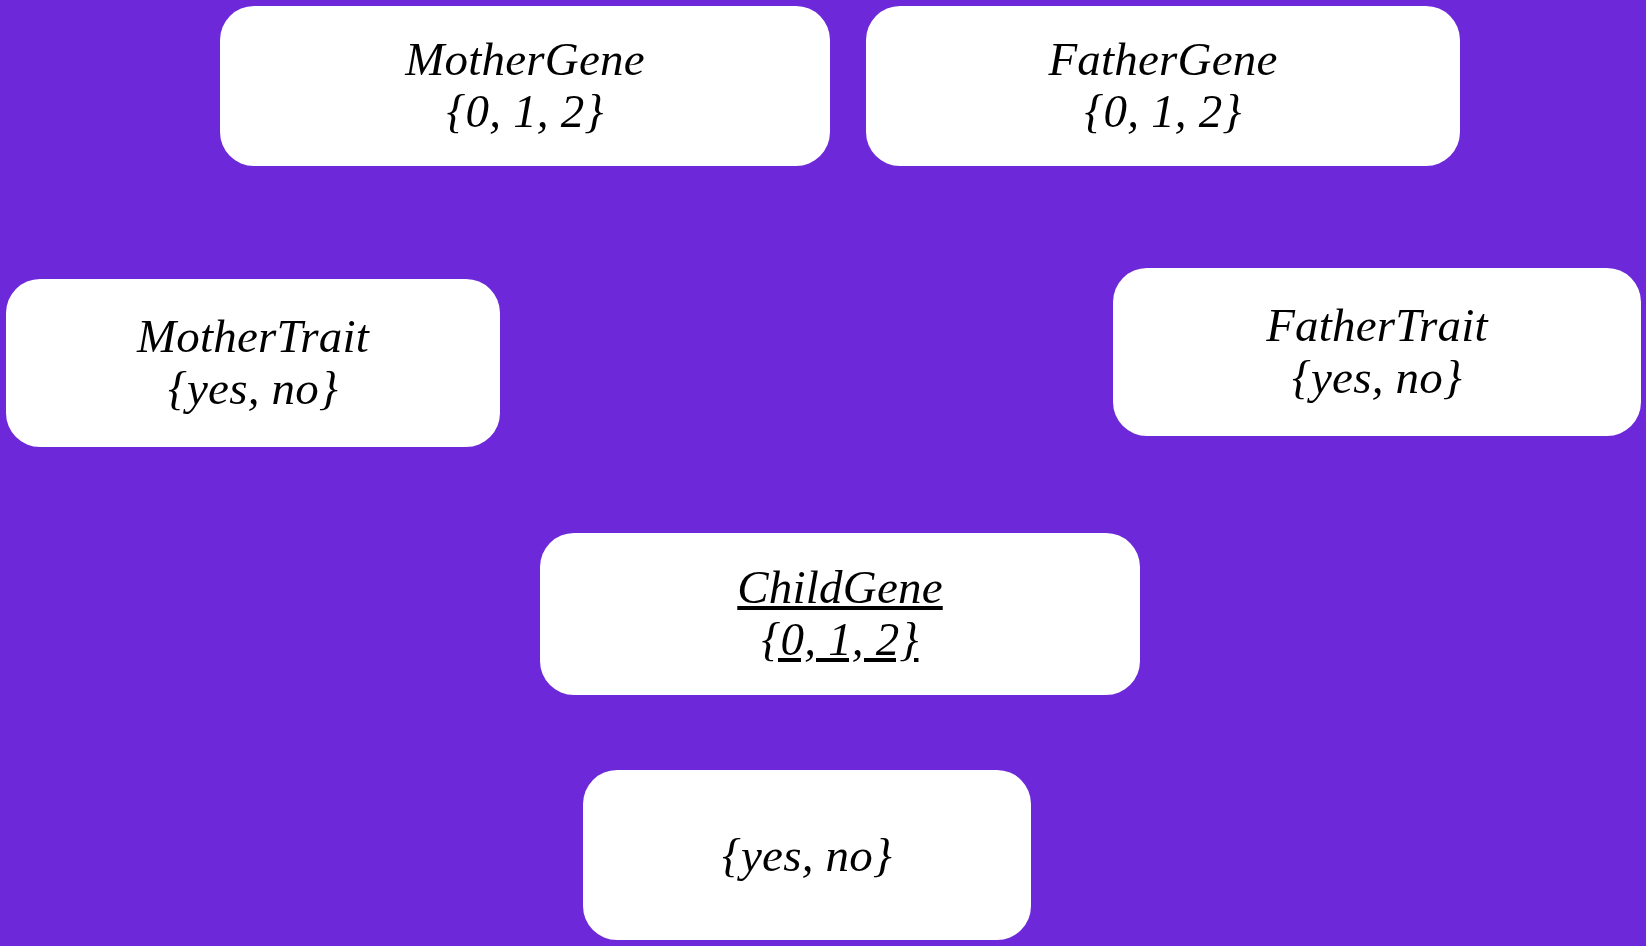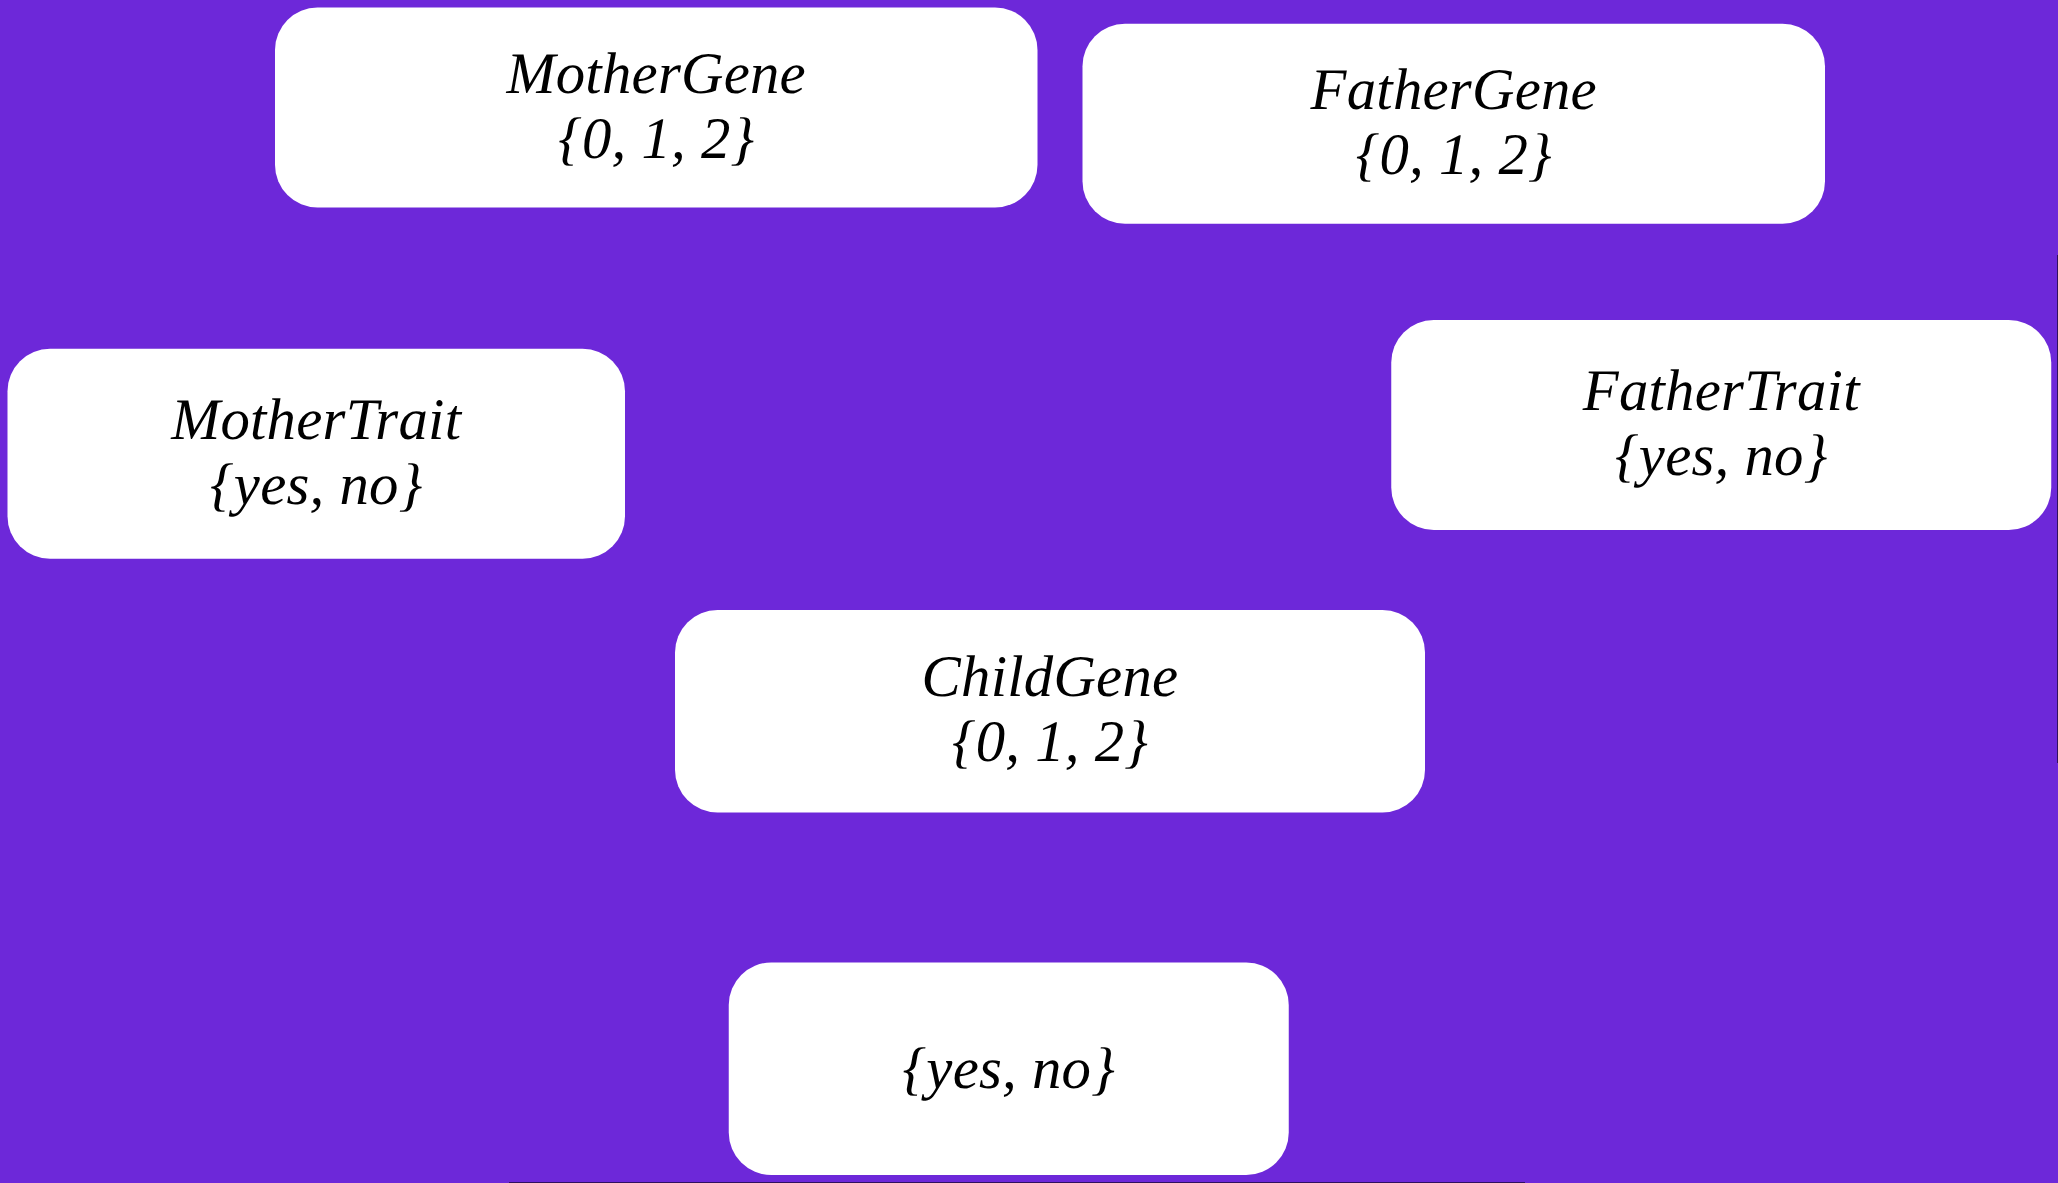--- a/index.html
+++ b/index.html
@@ -38,24 +38,24 @@
   }
   .node-domain {
     font-size: 47px;
     letter-spacing: 0.2px;
     white-space: nowrap;
     margin-top: 2px;
   }
 
   
   #node-mother-gene  { left: 220px;  top: 6px;   width: 610px; height: 160px; }
-  #node-father-gene  { left: 866px;  top: 19px;   width: 594px; height: 160px; font-style: italic; }
+  #node-father-gene  { left: 866px;  top: 6px;   width: 594px; height: 160px; font-style: italic; }
   #node-mother-trait { left: 6px;    top: 256px; width: 494px; height: 168px; margin-top: 23px; }
-  #node-father-trait { left: 1113px; top: 256px; width: 528px; height: 168px; }
-  #node-child-gene   { left: 540px;  top: 488px; width: 600px; height: 162px; }
+  #node-father-trait { left: 1113px; top: 268px; width: 528px; height: 168px; }
+  #node-child-gene   { left: 540px;  top: 533px; width: 600px; height: 162px; text-decoration: underline; }
   #node-child-trait  { left: 583px;  top: 770px; width: 448px; height: 170px; }
 </style>
 </head>
 <body>
 
 <div id="canvas">
 
   <div class="node" id="node-mother-gene">
     <div class="node-title">MotherGene</div>
     <div class="node-domain">{0, 1, 2}</div>

